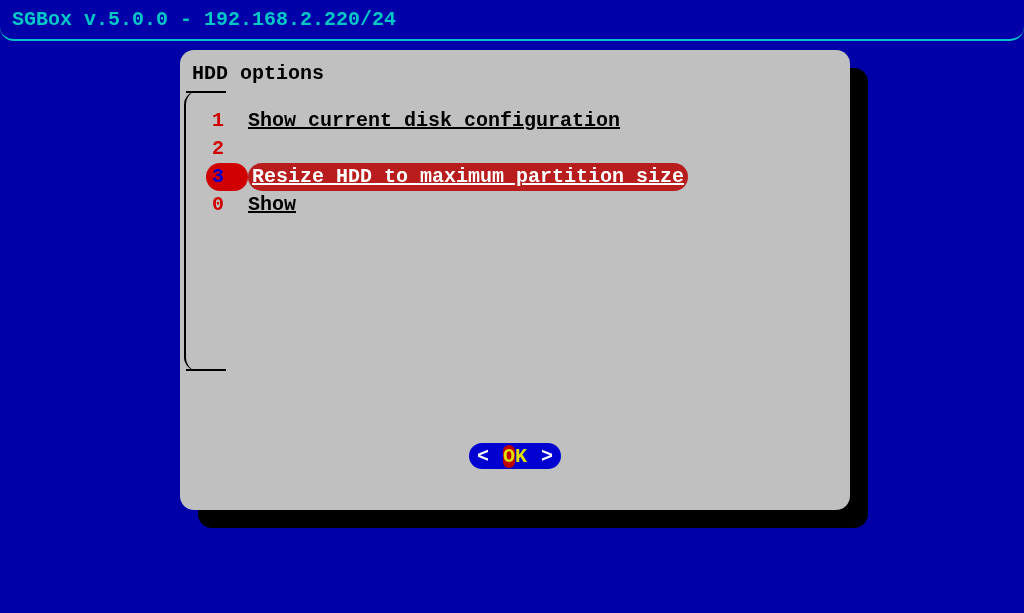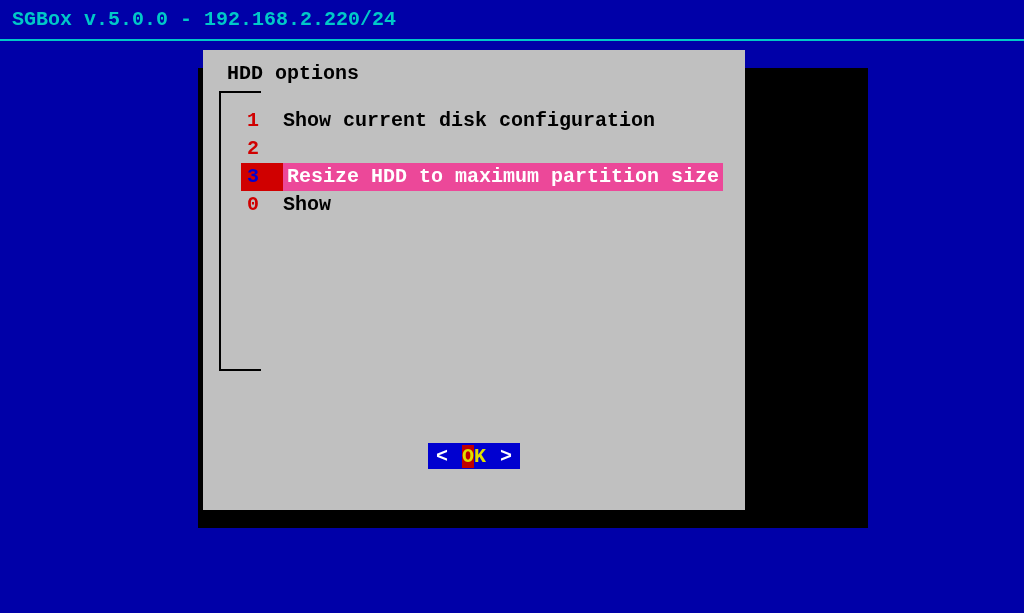--- a/index.html
+++ b/index.html
@@ -1,18 +1,19 @@
 <!DOCTYPE html>
 <html><head>
   <meta charset="utf-8">
   <style>
     * {
       margin: 0;
       padding: 0;
       box-sizing: border-box;
+      border-radius: 14px;
     }
     body {
       width: 1024px;
       height: 613px;
       background: #0000a8;
       font-family: 'Courier New', monospace;
       font-weight: bold;
       overflow: hidden;
       position: relative;
     }
@@ -28,25 +29,24 @@
       top: 68px;
       left: 198px;
       width: 670px;
       height: 460px;
       background: #000000;
     }
     .dialog {
       position: absolute;
       top: 50px;
       left: 180px;
-      width: 542px;
+      width: 670px;
       height: 460px;
       background: #c0c0c0;
-      padding: 12px 16px;
-      margin-left: 23px;
+      padding: 12px 4px;
     }
     .dialog-title {
       color: #000000;
       font-size: 20px;
       margin-bottom: 6px;
       margin-left: 8px;
     }
     .menu-frame {
       border-left: 2px solid #000000;
       border-top: none;
@@ -85,27 +85,28 @@
       height: 28px;
     }
     .menu-number {
       color: #d00000;
       width: 42px;
       text-align: right;
       padding-right: 24px;
     }
     .menu-label {
       color: #000000;
+      text-decoration: underline;
     }
     .menu-item.selected .menu-number {
       background: #d00000;
       color: #0000d0;
     }
     .menu-item.selected .menu-label {
-      background: #ec4899;
+      background: #b91c1c;
       color: #ffffff;
       padding: 0 4px;
     }
     .button-area {
       text-align: center;
       margin-top: 72px;
     }
     .ok-button {
       display: inline-flex;
       align-items: center;

